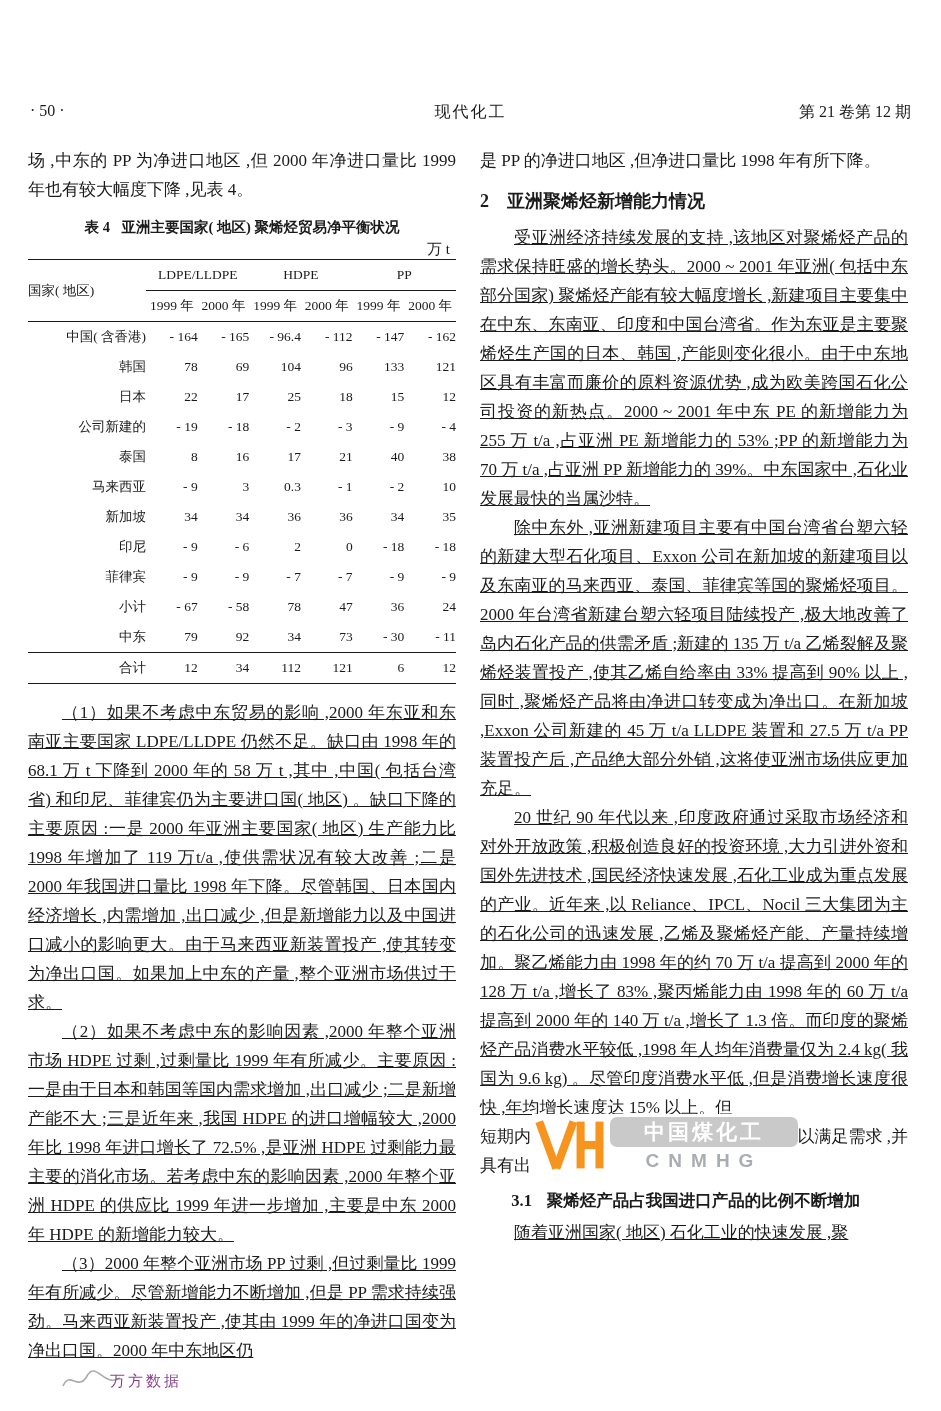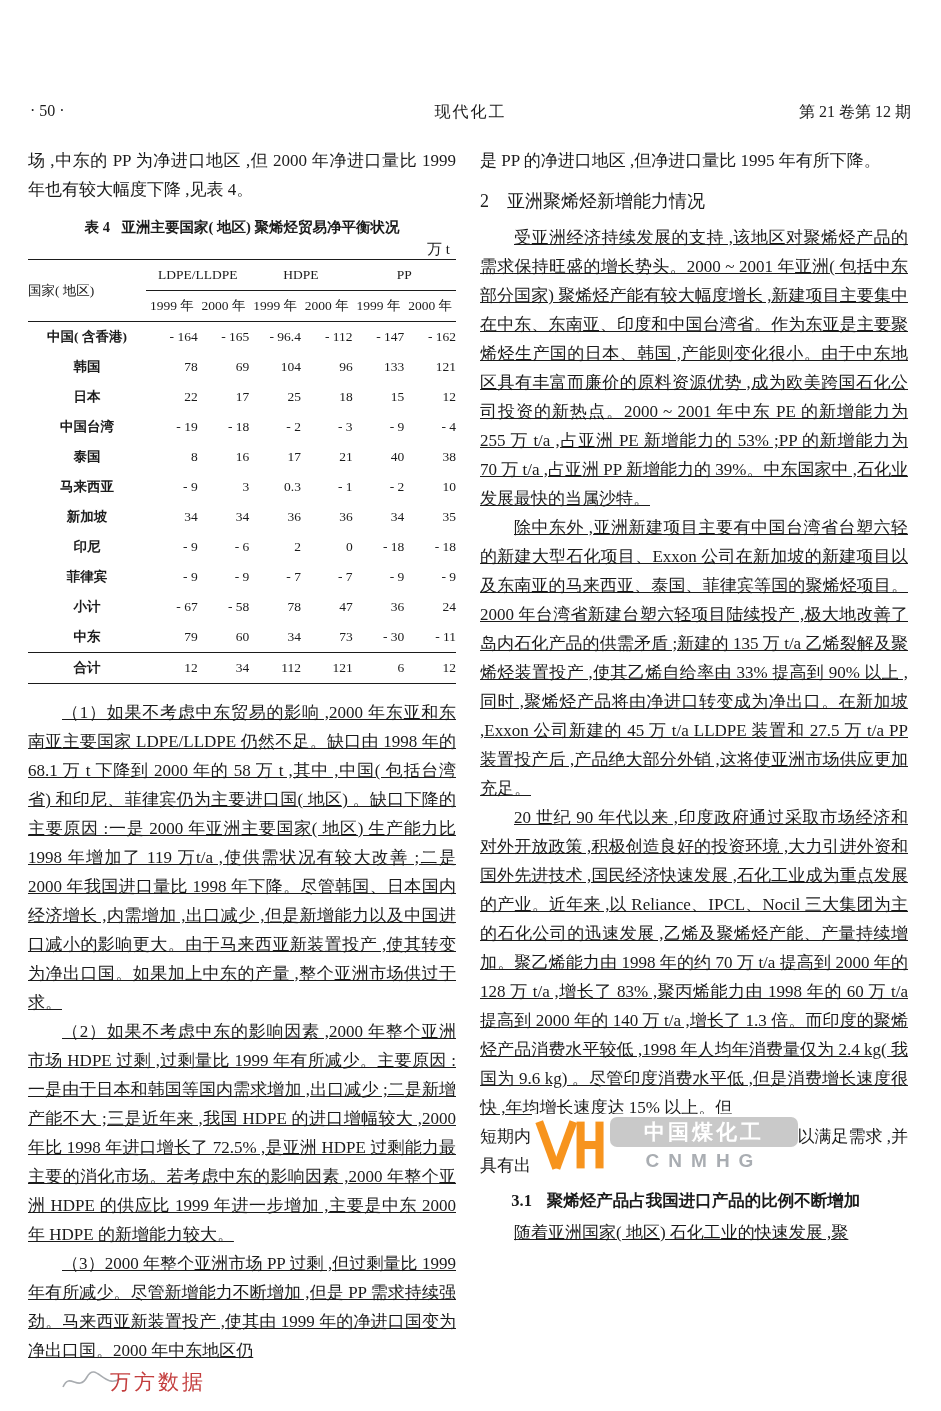--- a/index.html
+++ b/index.html
@@ -21,41 +21,41 @@
   .tbl-caption{text-align:center;font-weight:bold;font-size:14.5px;line-height:22px;margin-top:12px;}
   .tbl-caption .cap-label{margin-right:0.8em;}
   .tbl-unit{text-align:right;font-size:15px;line-height:18px;margin:2px 6px 1px 0;}
   table.trade{width:100%;border-collapse:collapse;font-size:13.5px;line-height:14px;
     border-top:1.5px solid #1b1b1b;border-bottom:1.5px solid #1b1b1b;margin-bottom:14px;}
   table.trade th{font-weight:normal;}
   table.trade th,table.trade td{padding:8px 0;}
   th.corner{width:118px;text-align:left;padding-left:6px;border-bottom:1px solid #1b1b1b;}
   th.grp{text-align:center;border-bottom:1px solid #1b1b1b;}
   tr.years th{text-align:center;border-bottom:1px solid #1b1b1b;}
-  td.c-name{text-align:center;padding-left:6px;font-weight:bold;}
+  td.c-name{text-align:right;padding-left:6px;}
   td.c-num{text-align:right;padding-right:16px;}
   table.trade tbody tr:last-child td{border-top:1px solid #1b1b1b;}
   
-  .sec-head{font-weight:normal;font-size:18px;line-height:26px;margin:13px 0 9px;}
+  .sec-head{font-weight:bold;font-size:18px;line-height:26px;margin:13px 0 9px;}
   .sec-head .sec-no{margin-right:1em;}
   .sub-head{font-weight:bold;font-size:16.5px;line-height:26px;margin:8px 0 4px;padding-left:1.9em;}
   .sub-head .sec-no{margin-right:0.9em;}
   
   .wm-line{display:flex;justify-content:space-between;position:relative;}
   .wm-line .gap{flex:1;}
   .cnmhg{position:absolute;left:52px;top:-8px;width:266px;height:64px;display:flex;align-items:stretch;gap:6px;z-index:5;background:#fff;}
   .cnmhg-logo{width:72px;height:62px;flex:0 0 auto;}
   .cnmhg-right{flex:1;display:flex;flex-direction:column;justify-content:center;
     font-family:"Liberation Sans","DejaVu Sans",sans-serif;}
   .cnmhg-cn{background:#c9c9c9;border-radius:7px;color:#fff;font-weight:bold;font-size:21px;
     line-height:30px;text-align:center;letter-spacing:3px;}
   .cnmhg-en{color:#a9adb2;font-size:19px;letter-spacing:9px;text-align:center;line-height:28px;font-weight:bold;}
   
   .wanfang{position:absolute;left:60px;top:1368px;z-index:6;display:flex;align-items:center;opacity:.85;}
-  .wanfang .wf-text{color:#b91c1c;font-size:21px;letter-spacing:3px;
+  .wanfang .wf-text{color:#701a75;font-size:15px;letter-spacing:3px;
     font-family:"Liberation Sans","DejaVu Sans",sans-serif;}
   .wf-scribble{margin-right:-14px;}
 </style>
 </head>
 <body>
 
 <div class="page">
 
   <div class="header">
     <span class="h-left">· 50 ·</span>
@@ -112,21 +112,21 @@
             <tr>
               <td class="c-name">日本</td>
               <td class="c-num">22</td>
               <td class="c-num">17</td>
               <td class="c-num">25</td>
               <td class="c-num">18</td>
               <td class="c-num">15</td>
               <td class="c-num">12</td>
             </tr>
             <tr>
-              <td class="c-name">中国台湾</td>
+              <td class="c-name">公司新建的</td>
               <td class="c-num">- 19</td>
               <td class="c-num">- 18</td>
               <td class="c-num">- 2</td>
               <td class="c-num">- 3</td>
               <td class="c-num">- 9</td>
               <td class="c-num">- 4</td>
             </tr>
             <tr>
               <td class="c-name">泰国</td>
               <td class="c-num">8</td>
@@ -177,21 +177,21 @@
               <td class="c-num">- 67</td>
               <td class="c-num">- 58</td>
               <td class="c-num">78</td>
               <td class="c-num">47</td>
               <td class="c-num">36</td>
               <td class="c-num">24</td>
             </tr>
             <tr>
               <td class="c-name">中东</td>
               <td class="c-num">79</td>
-              <td class="c-num">60</td>
+              <td class="c-num">92</td>
               <td class="c-num">34</td>
               <td class="c-num">73</td>
               <td class="c-num">- 30</td>
               <td class="c-num">- 11</td>
             </tr>
             <tr>
               <td class="c-name">合计</td>
               <td class="c-num">12</td>
               <td class="c-num">34</td>
               <td class="c-num">112</td>
@@ -201,21 +201,21 @@
             </tr>
           </tbody>
       </table>
 
       <p class="indent">（1）如果不考虑中东贸易的影响 ,2000 年东亚和东南亚主要国家 LDPE/LLDPE 仍然不足。缺口由 1998 年的 68.1 万 t 下降到 2000 年的 58 万 t ,其中 ,中国( 包括台湾省) 和印尼、菲律宾仍为主要进口国( 地区) 。缺口下降的主要原因 :一是 2000 年亚洲主要国家( 地区) 生产能力比 1998 年增加了 119 万t/a ,使供需状况有较大改善 ;二是 2000 年我国进口量比 1998 年下降。尽管韩国、日本国内经济增长 ,内需增加 ,出口减少 ,但是新增能力以及中国进口减小的影响更大。由于马来西亚新装置投产 ,使其转变为净出口国。如果加上中东的产量 ,整个亚洲市场供过于求。</p>
       <p class="indent">（2）如果不考虑中东的影响因素 ,2000 年整个亚洲市场 HDPE 过剩 ,过剩量比 1999 年有所减少。主要原因 :一是由于日本和韩国等国内需求增加 ,出口减少 ;二是新增产能不大 ;三是近年来 ,我国 HDPE 的进口增幅较大 ,2000 年比 1998 年进口增长了 72.5% ,是亚洲 HDPE 过剩能力最主要的消化市场。若考虑中东的影响因素 ,2000 年整个亚洲 HDPE 的供应比 1999 年进一步增加 ,主要是中东 2000 年 HDPE 的新增能力较大。</p>
       <p class="indent">（3）2000 年整个亚洲市场 PP 过剩 ,但过剩量比 1999 年有所减少。尽管新增能力不断增加 ,但是 PP 需求持续强劲。马来西亚新装置投产 ,使其由 1999 年的净进口国变为净出口国。2000 年中东地区仍</p>
     </div>
 
     <div class="col">
-      <p>是 PP 的净进口地区 ,但净进口量比 1995 年有所下降。</p>
+      <p>是 PP 的净进口地区 ,但净进口量比 1998 年有所下降。</p>
 
       <div class="sec-head">
         <span class="sec-no">2</span><span>亚洲聚烯烃新增能力情况</span>
       </div>
 
       <p class="indent">受亚洲经济持续发展的支持 ,该地区对聚烯烃产品的需求保持旺盛的增长势头。2000 ~ 2001 年亚洲( 包括中东部分国家) 聚烯烃产能有较大幅度增长 ,新建项目主要集中在中东、东南亚、印度和中国台湾省。作为东亚是主要聚烯烃生产国的日本、韩国 ,产能则变化很小。由于中东地区具有丰富而廉价的原料资源优势 ,成为欧美跨国石化公司投资的新热点。2000 ~ 2001 年中东 PE 的新增能力为 255 万 t/a ,占亚洲 PE 新增能力的 53% ;PP 的新增能力为 70 万 t/a ,占亚洲 PP 新增能力的 39%。中东国家中 ,石化业发展最快的当属沙特。</p>
       <p class="indent">除中东外 ,亚洲新建项目主要有中国台湾省台塑六轻的新建大型石化项目、Exxon 公司在新加坡的新建项目以及东南亚的马来西亚、泰国、菲律宾等国的聚烯烃项目。2000 年台湾省新建台塑六轻项目陆续投产 ,极大地改善了岛内石化产品的供需矛盾 ;新建的 135 万 t/a 乙烯裂解及聚烯烃装置投产 ,使其乙烯自给率由 33% 提高到 90% 以上 ,同时 ,聚烯烃产品将由净进口转变成为净出口。在新加坡 ,Exxon 公司新建的 45 万 t/a LLDPE 装置和 27.5 万 t/a PP 装置投产后 ,产品绝大部分外销 ,这将使亚洲市场供应更加充足。</p>
       <p class="indent">20 世纪 90 年代以来 ,印度政府通过采取市场经济和对外开放政策 ,积极创造良好的投资环境 ,大力引进外资和国外先进技术 ,国民经济快速发展 ,石化工业成为重点发展的产业。近年来 ,以 Reliance、IPCL、Nocil 三大集团为主的石化公司的迅速发展 ,乙烯及聚烯烃产能、产量持续增加。聚乙烯能力由 1998 年的约 70 万 t/a 提高到 2000 年的 128 万 t/a ,增长了 83% ,聚丙烯能力由 1998 年的 60 万 t/a 提高到 2000 年的 140 万 t/a ,增长了 1.3 倍。而印度的聚烯烃产品消费水平较低 ,1998 年人均年消费量仅为 2.4 kg( 我国为 9.6 kg) 。尽管印度消费水平低 ,但是消费增长速度很快 ,年均增长速度达 15% 以上。但</p>
 
       <div class="wm-line">

